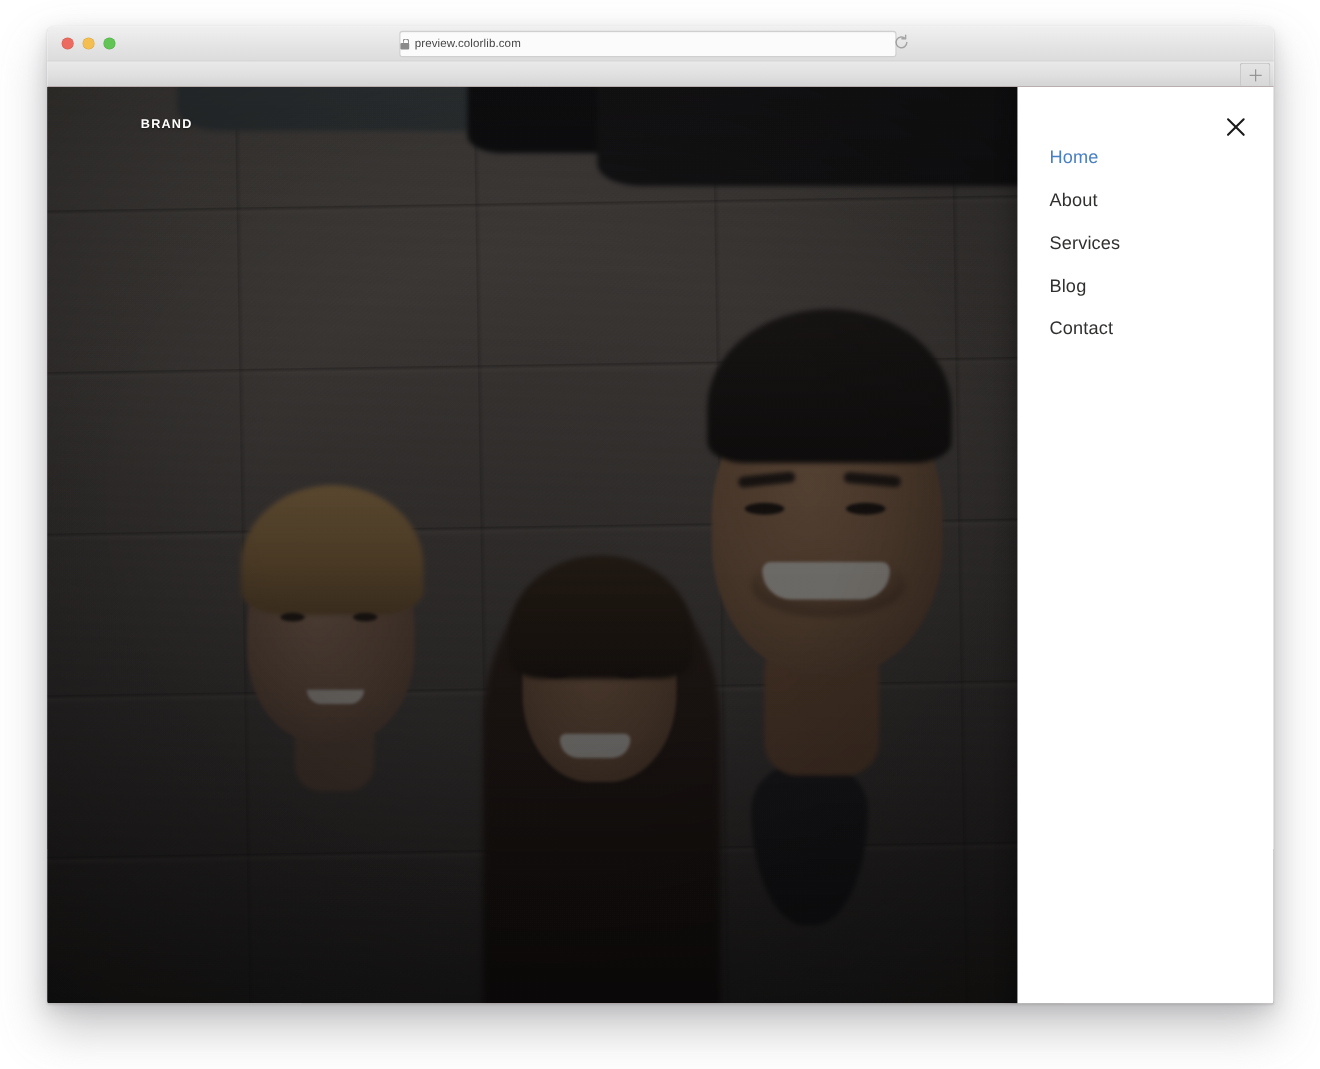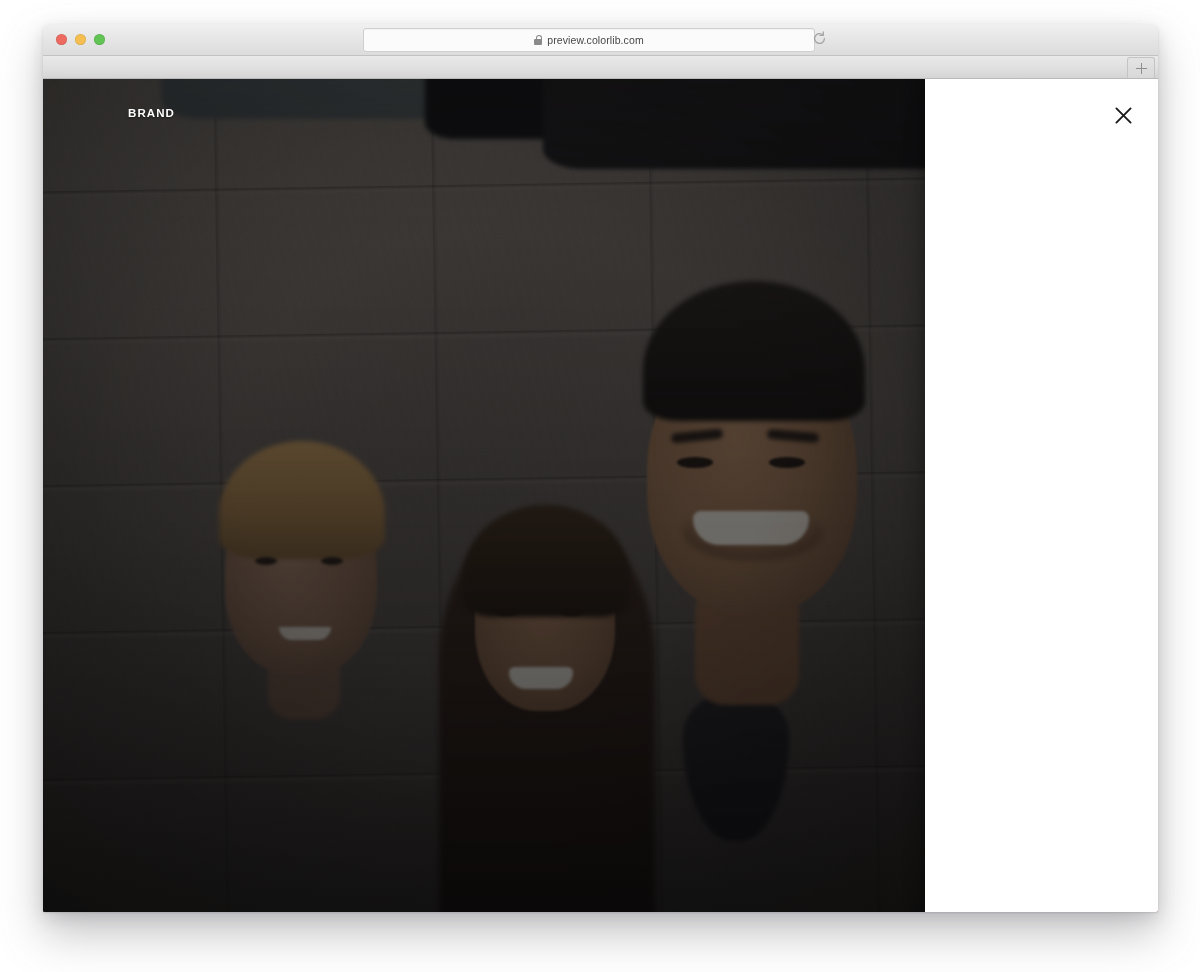--- a/index.html
+++ b/index.html
@@ -63,21 +63,21 @@
     position: absolute;
     left: 320px;
     top: 4px;
     width: 450px;
     height: 22px;
     background: #fbfbfb;
     border: 1px solid #cfcfcf;
     border-radius: 3px;
     display: flex;
     align-items: center;
-    justify-content: center;
+    justify-content: flex-start;
     box-shadow: inset 0 1px 1px rgba(0,0,0,0.035);
   }
   .url-inner {
     display: flex;
     align-items: center;
     gap: 5px;
   }
   .lock-icon {
     display: inline-block;
     width: 8px;
@@ -553,17 +553,24 @@
 
       <nav class="nav-panel">
 
         <div class="close-btn">
           <svg width="19" height="19" viewBox="0 0 19 19" aria-hidden="true">
             <line x1="2.4" y1="2.4" x2="16.6" y2="16.6" stroke="#1b1b1b" stroke-width="1.9" stroke-linecap="round"></line>
             <line x1="16.6" y1="2.4" x2="2.4" y2="16.6" stroke="#1b1b1b" stroke-width="1.9" stroke-linecap="round"></line>
           </svg>
         </div>
 
+        <ul class="nav-list">
+          <li class="nav-item active">Home</li>
+          <li class="nav-item">About</li>
+          <li class="nav-item">Services</li>
+          <li class="nav-item">Blog</li>
+          <li class="nav-item">Contact</li>
+        </ul>
       </nav>
 
     </div>
   </div>
 </div>
 
 </body></html>

